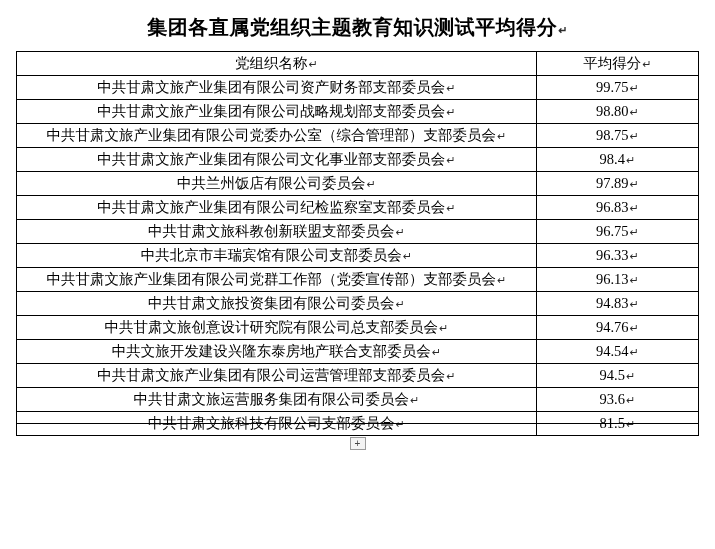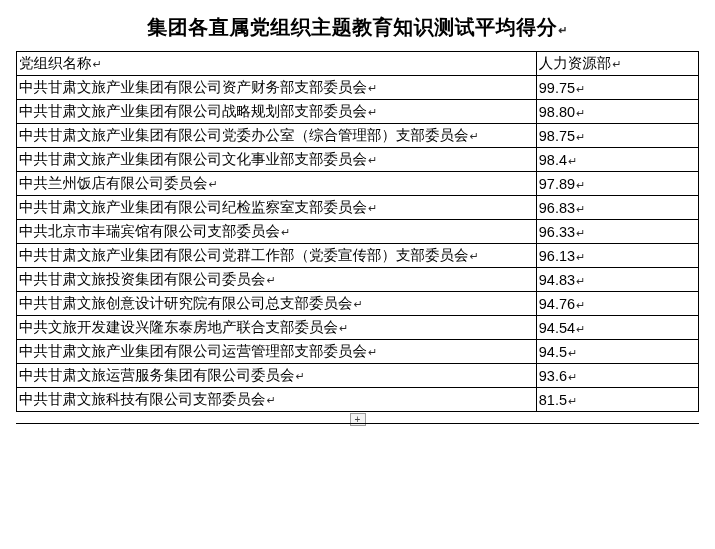--- a/index.html
+++ b/index.html
@@ -36,23 +36,24 @@
   table.score-table {
     border-collapse: collapse;
     width: 683px;
     table-layout: fixed;
   }
   table.score-table td,
   table.score-table th {
     border: 1px solid #000000;
     height: 23px;
     font-size: 14.5px;
+    text-align: center;
     vertical-align: middle;
     padding: 0 2px;
-    font-family: Liberation Sans, sans-serif;
+    font-family: Liberation Serif, serif;
     white-space: nowrap;
     overflow: hidden;
   }
   table.score-table thead td {
     font-weight: normal;
   }
   .col-name {
     width: 519px;
   }
   .col-score {
@@ -106,21 +107,21 @@
 
   <div class="table-wrap">
     <table class="score-table">
       <colgroup>
         <col class="col-name">
         <col class="col-score">
       </colgroup>
       <thead>
         <tr>
           <td><span>党组织名称</span><span class="pilcrow">↵</span></td>
-          <td><span>人力资源部</span><span class="pilcrow">↵</span></td>
+          <td><span>平均得分</span><span class="pilcrow">↵</span></td>
         </tr>
       </thead>
       <tbody id="table-body">
           <tr>
             <td><span>中共甘肃文旅产业集团有限公司资产财务部支部委员会</span><span class="pilcrow">↵</span></td>
             <td><span>99.75</span><span class="pilcrow">↵</span></td>
           </tr>
           <tr>
             <td><span>中共甘肃文旅产业集团有限公司战略规划部支部委员会</span><span class="pilcrow">↵</span></td>
             <td><span>98.80</span><span class="pilcrow">↵</span></td>
@@ -133,20 +134,24 @@
             <td><span>中共甘肃文旅产业集团有限公司文化事业部支部委员会</span><span class="pilcrow">↵</span></td>
             <td><span>98.4</span><span class="pilcrow">↵</span></td>
           </tr>
           <tr>
             <td><span>中共兰州饭店有限公司委员会</span><span class="pilcrow">↵</span></td>
             <td><span>97.89</span><span class="pilcrow">↵</span></td>
           </tr>
           <tr>
             <td><span>中共甘肃文旅产业集团有限公司纪检监察室支部委员会</span><span class="pilcrow">↵</span></td>
             <td><span>96.83</span><span class="pilcrow">↵</span></td>
+          </tr>
+          <tr>
+            <td><span>中共甘肃文旅科教创新联盟支部委员会</span><span class="pilcrow">↵</span></td>
+            <td><span>96.75</span><span class="pilcrow">↵</span></td>
           </tr>
           <tr>
             <td><span>中共北京市丰瑞宾馆有限公司支部委员会</span><span class="pilcrow">↵</span></td>
             <td><span>96.33</span><span class="pilcrow">↵</span></td>
           </tr>
           <tr>
             <td><span>中共甘肃文旅产业集团有限公司党群工作部（党委宣传部）支部委员会</span><span class="pilcrow">↵</span></td>
             <td><span>96.13</span><span class="pilcrow">↵</span></td>
           </tr>
           <tr>

